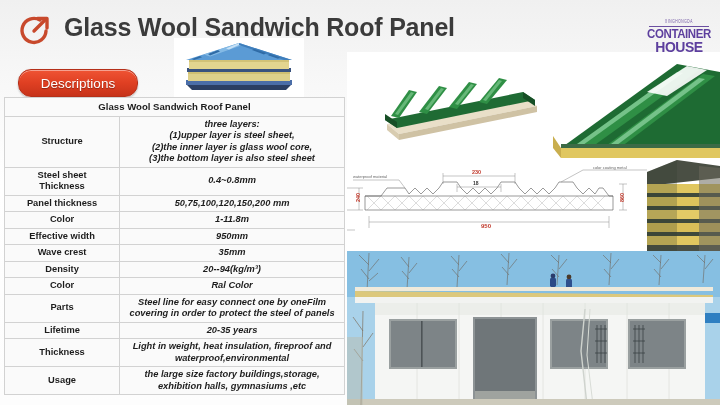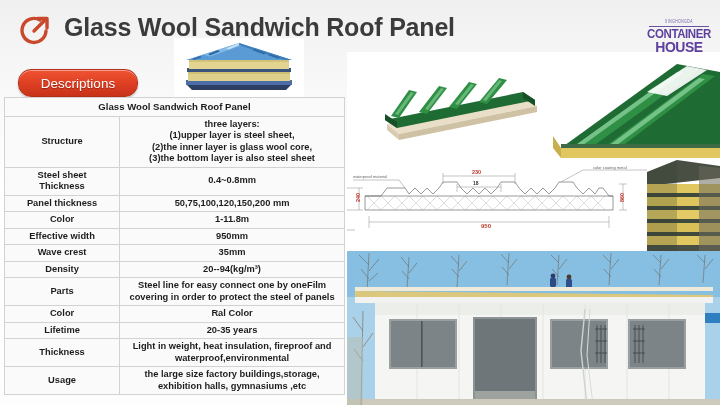--- a/index.html
+++ b/index.html
@@ -69,21 +69,21 @@
   }
   .spec td{
     border:1px solid #d2d2d2;
     text-align:center;vertical-align:middle;
     padding:2px 3px;font-weight:bold;line-height:11.5px;
   }
   .spec tr.head td{
     font-weight:bold;font-size:9.6px;padding:3px;
   }
   .spec td.k{width:113px;}
-  .spec td.v{width:226px;}
+  .spec td.v{width:226px;font-style:italic;}
 
   
   .img-top{
     position:absolute;left:347px;top:52px;width:373px;height:106px;
     background:#ffffff;overflow:hidden;
   }
   .img-dwg{
     position:absolute;left:347px;top:158px;width:373px;height:93px;
     background:#ffffff;overflow:hidden;
   }
@@ -172,26 +172,26 @@
       </tr>
       <tr>
         <td class="k">Wave crest</td>
         <td class="v">35mm</td>
       </tr>
       <tr>
         <td class="k">Density</td>
         <td class="v">20--94(kg/m³)</td>
       </tr>
       <tr>
+        <td class="k">Color</td>
+        <td class="v">Ral Color</td>
+      </tr>
+      <tr>
         <td class="k">Parts</td>
         <td class="v">Steel line for easy connect one by oneFilm<br>covering in order to protect the steel of panels</td>
-      </tr>
-      <tr>
-        <td class="k">Color</td>
-        <td class="v">Ral Color</td>
       </tr>
       <tr>
         <td class="k">Lifetime</td>
         <td class="v">20-35 years</td>
       </tr>
       <tr>
         <td class="k">Thickness</td>
         <td class="v">Light in weight, heat insulation, fireproof and<br>waterproof,environmental</td>
       </tr>
       <tr>

